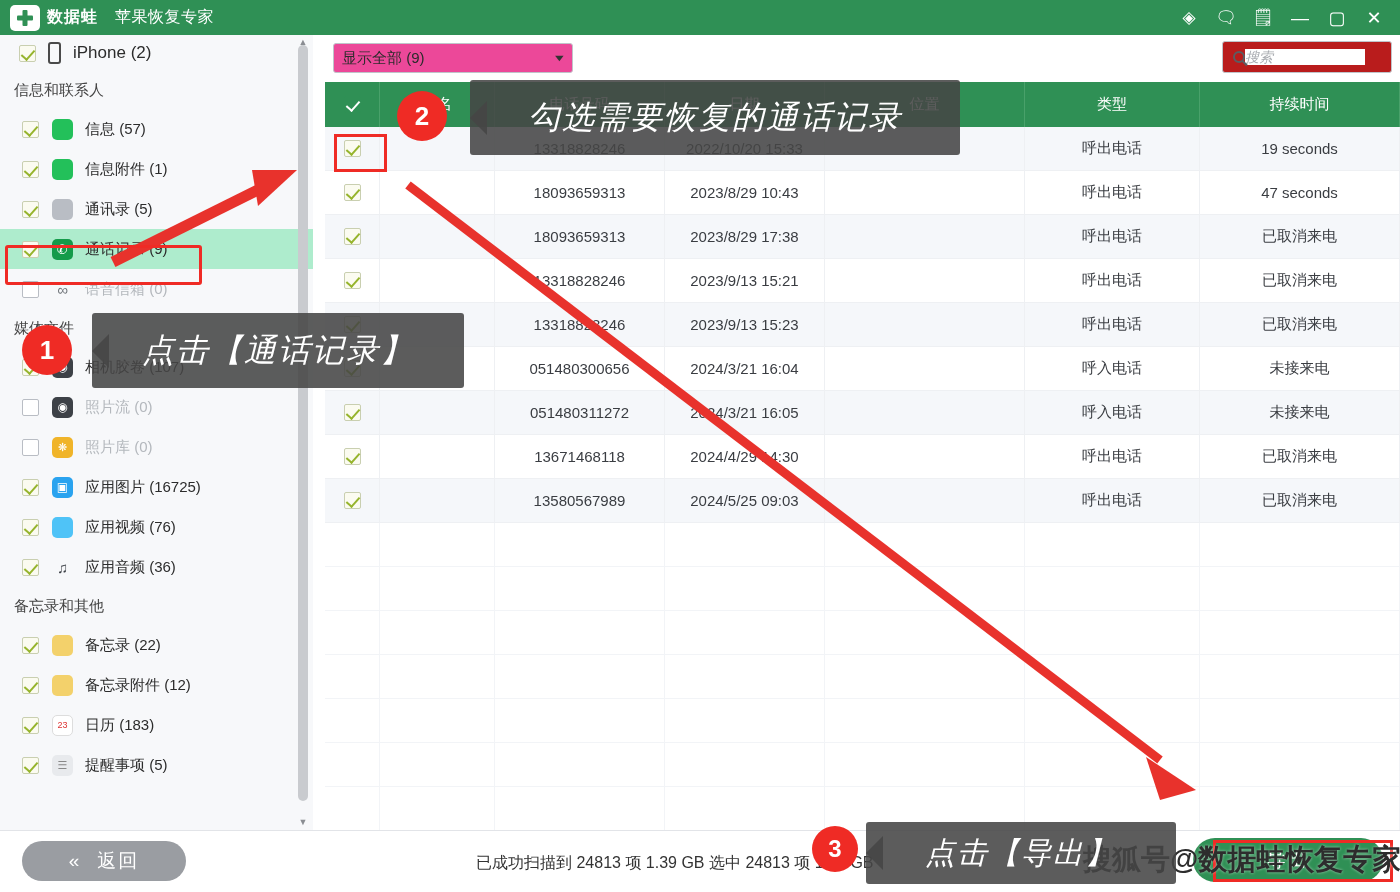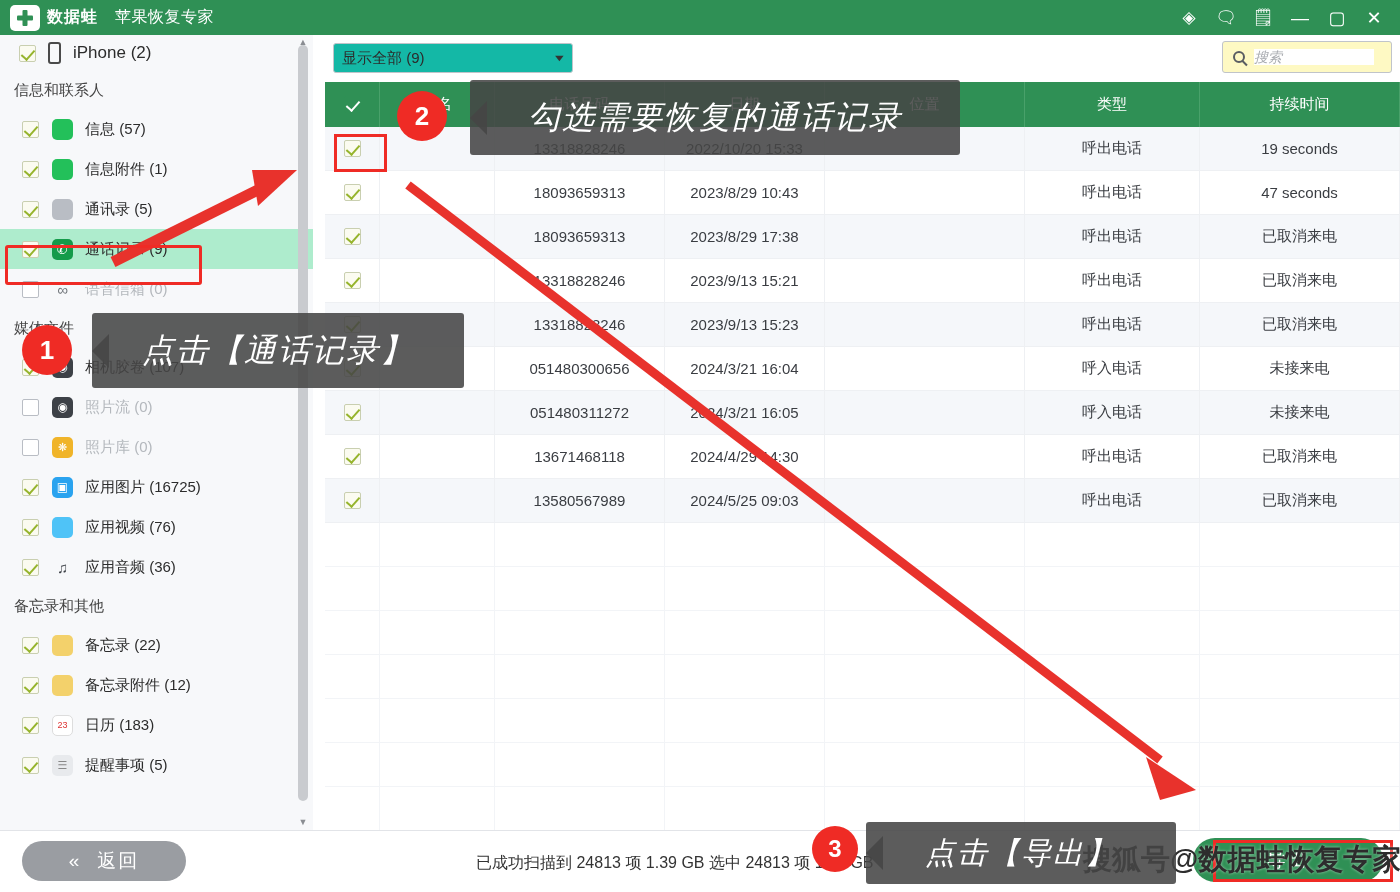--- a/index.html
+++ b/index.html
@@ -123,31 +123,31 @@
   }
 
   
   #main{
     position:absolute; left:325px; top:35px; width:1075px; height:795px;
     background:#ffffff;
   }
   #toolbar{ position:absolute; left:0; top:0; width:1075px; height:47px; }
   #filter-select{
     position:absolute; left:8px; top:8px; width:240px; height:30px;
-    border:1px solid #c0c4ca; border-radius:3px; background:#14b8a6;
+    border:1px solid #c0c4ca; border-radius:3px; background:#ec4899;
     display:flex; align-items:center; padding:0 8px; font-size:15px;
     color:#2c2c2c; cursor:pointer;
   }
   #filter-caret{
     margin-left:auto; font-size:9px; color:#333; transform:scaleX(1.6);
   }
   #search-box{
     position:absolute; left:897px; top:6px; width:170px; height:32px;
-    border:1px solid #c0c4ca; border-radius:3px; background:#fef9c3;
-    display:flex; align-items:center; padding:0 10px; gap:9px;
+    border:1px solid #c0c4ca; border-radius:3px; background:#b91c1c;
+    display:flex; align-items:center; padding:0 10px; 
   }
   #search-input{
     border:none; outline:none; font-size:14px; color:#9a9da2; width:120px;
     font-family:"Liberation Sans","DejaVu Sans",sans-serif; font-style:italic;
   }
   #search-input::placeholder{ color:#a9acb1; font-style:italic; }
   .mag{
     width:12px; height:12px; border:2px solid #5a5d62; border-radius:50%;
     position:relative; flex:none;
   }

